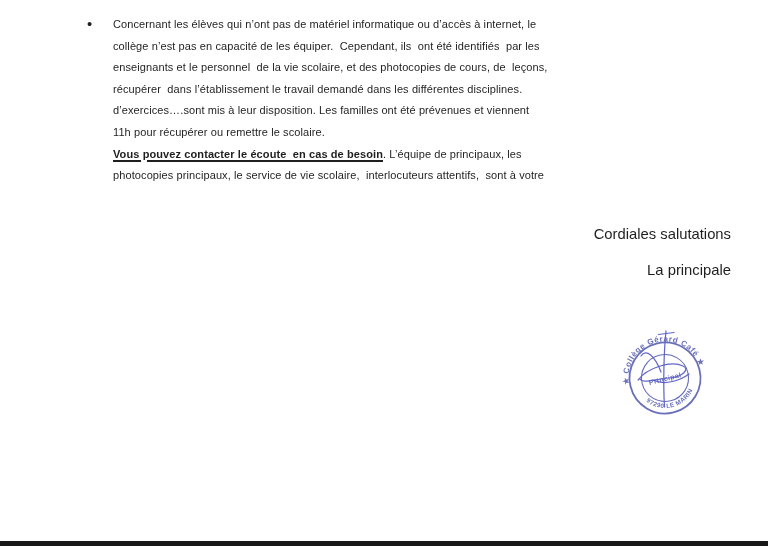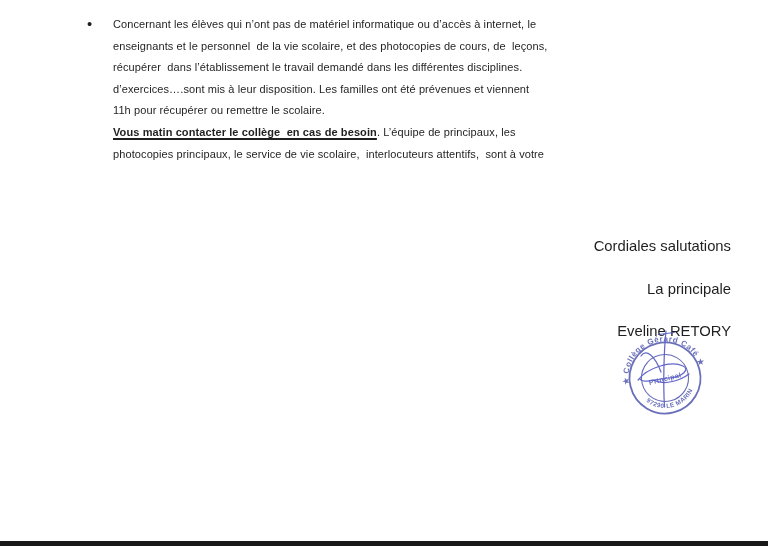--- a/index.html
+++ b/index.html
@@ -28,25 +28,25 @@
   }
   .line { white-space: pre; }
   .bold-underline {
     font-weight: bold;
     text-decoration: underline;
     text-decoration-thickness: 1.5px;
     text-underline-offset: 2px;
   }
   .closing {
     position: absolute;
-    top: 236px; right: 37px;
+    top: 224px; right: 37px;
     text-align: right;
     font-size: 14.8px; line-height: 21.6px;
   }
-  .closing-line.spaced { margin-top: 21px; }
+  .closing-line.spaced { margin-top: 14px; }
 
   .stamp {
     position: absolute;
     left: 613px; top: 328px;
     width: 104px; height: 104px;
     overflow: visible;
     opacity: 0.88;
   }
   .stamp .ring-outer { fill: none; stroke: var(--ink); stroke-width: 1.8; }
   .stamp .ring-inner { fill: none; stroke: var(--ink); stroke-width: 1.1; }
@@ -77,32 +77,32 @@
 </style>
 </head>
 <body>
 
 <div class="page" style="background: rgb(255, 255, 255); color: rgb(31, 31, 31);">
 
   <span class="bullet">•</span>
 
   <div class="letter-body">
     <div class="line">Concernant les élèves qui n’ont pas de matériel informatique ou d’accès à internet, le</div>
+    <div class="line">collège n’est pas en capacité de les équiper.  Cependant, ils  ont été identifiés  par les</div>
     <div class="line">enseignants et le personnel  de la vie scolaire, et des photocopies de cours, de  leçons,</div>
     <div class="line">récupérer  dans l’établissement le travail demandé dans les différentes disciplines.</div>
     <div class="line">d’exercices….sont mis à leur disposition. Les familles ont été prévenues et viennent</div>
     <div class="line">11h pour récupérer ou remettre le scolaire.</div>
-    <div class="line"><span class="bold-underline">Vous matin contacter le collège  en cas de besoin</span><span>. L’équipe de principaux, les</span></div>
+    <div class="line"><span class="bold-underline">Vous pouvez contacter le écoute  en cas de besoin</span><span>. L’équipe de principaux, les</span></div>
     <div class="line">photocopies principaux, le service de vie scolaire,  interlocuteurs attentifs,  sont à votre</div>
   </div>
 
   <div class="closing">
     <div class="closing-line">Cordiales salutations</div>
     <div class="closing-line spaced">La principale</div>
-    <div class="closing-line spaced">Eveline RETORY</div>
   </div>
 
   <svg class="stamp" viewBox="0 0 104 104" xmlns="http://www.w3.org/2000/svg" style="--ink: #555cb0; --sig: #4449c0;">
     <g transform="rotate(-14 52 50)">
       <circle class="ring-outer" cx="52" cy="50" r="35.5"></circle>
       <circle class="ring-inner" cx="52" cy="50" r="23.5"></circle>
       <path id="arcTop" d="M 16,56 A 36.5,36.5 0 1 1 88,56" fill="none"></path>
       <path id="arcBot" d="M 26,65 A 30,30 0 0 0 78,65" fill="none"></path>
       <text class="arc-text" text-anchor="middle"><textPath href="#arcTop" startOffset="50%">★ Collège Gérard Café ★</textPath></text>
       <text class="arc-text small" text-anchor="middle"><textPath href="#arcBot" startOffset="50%">97290 LE MARIN</textPath></text>

